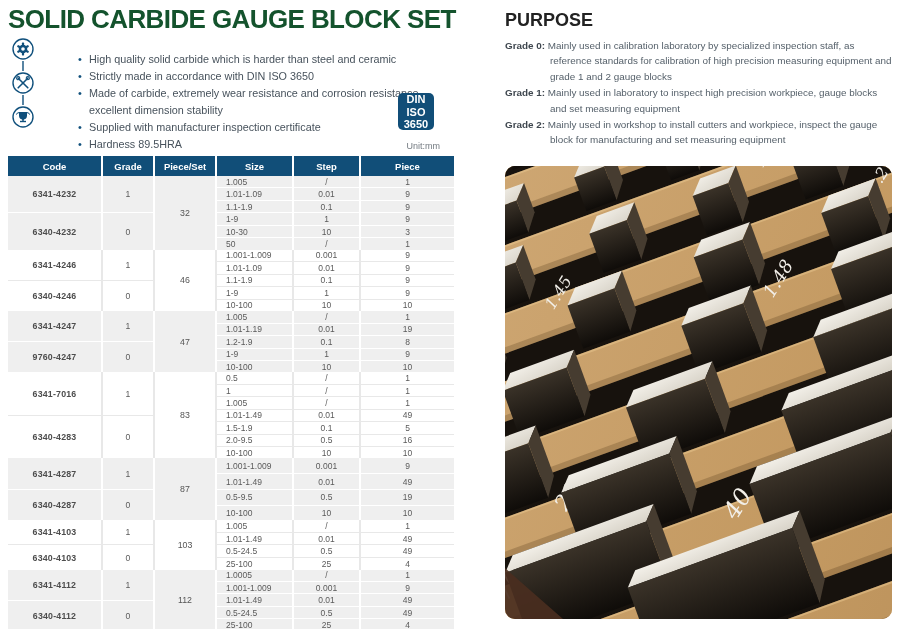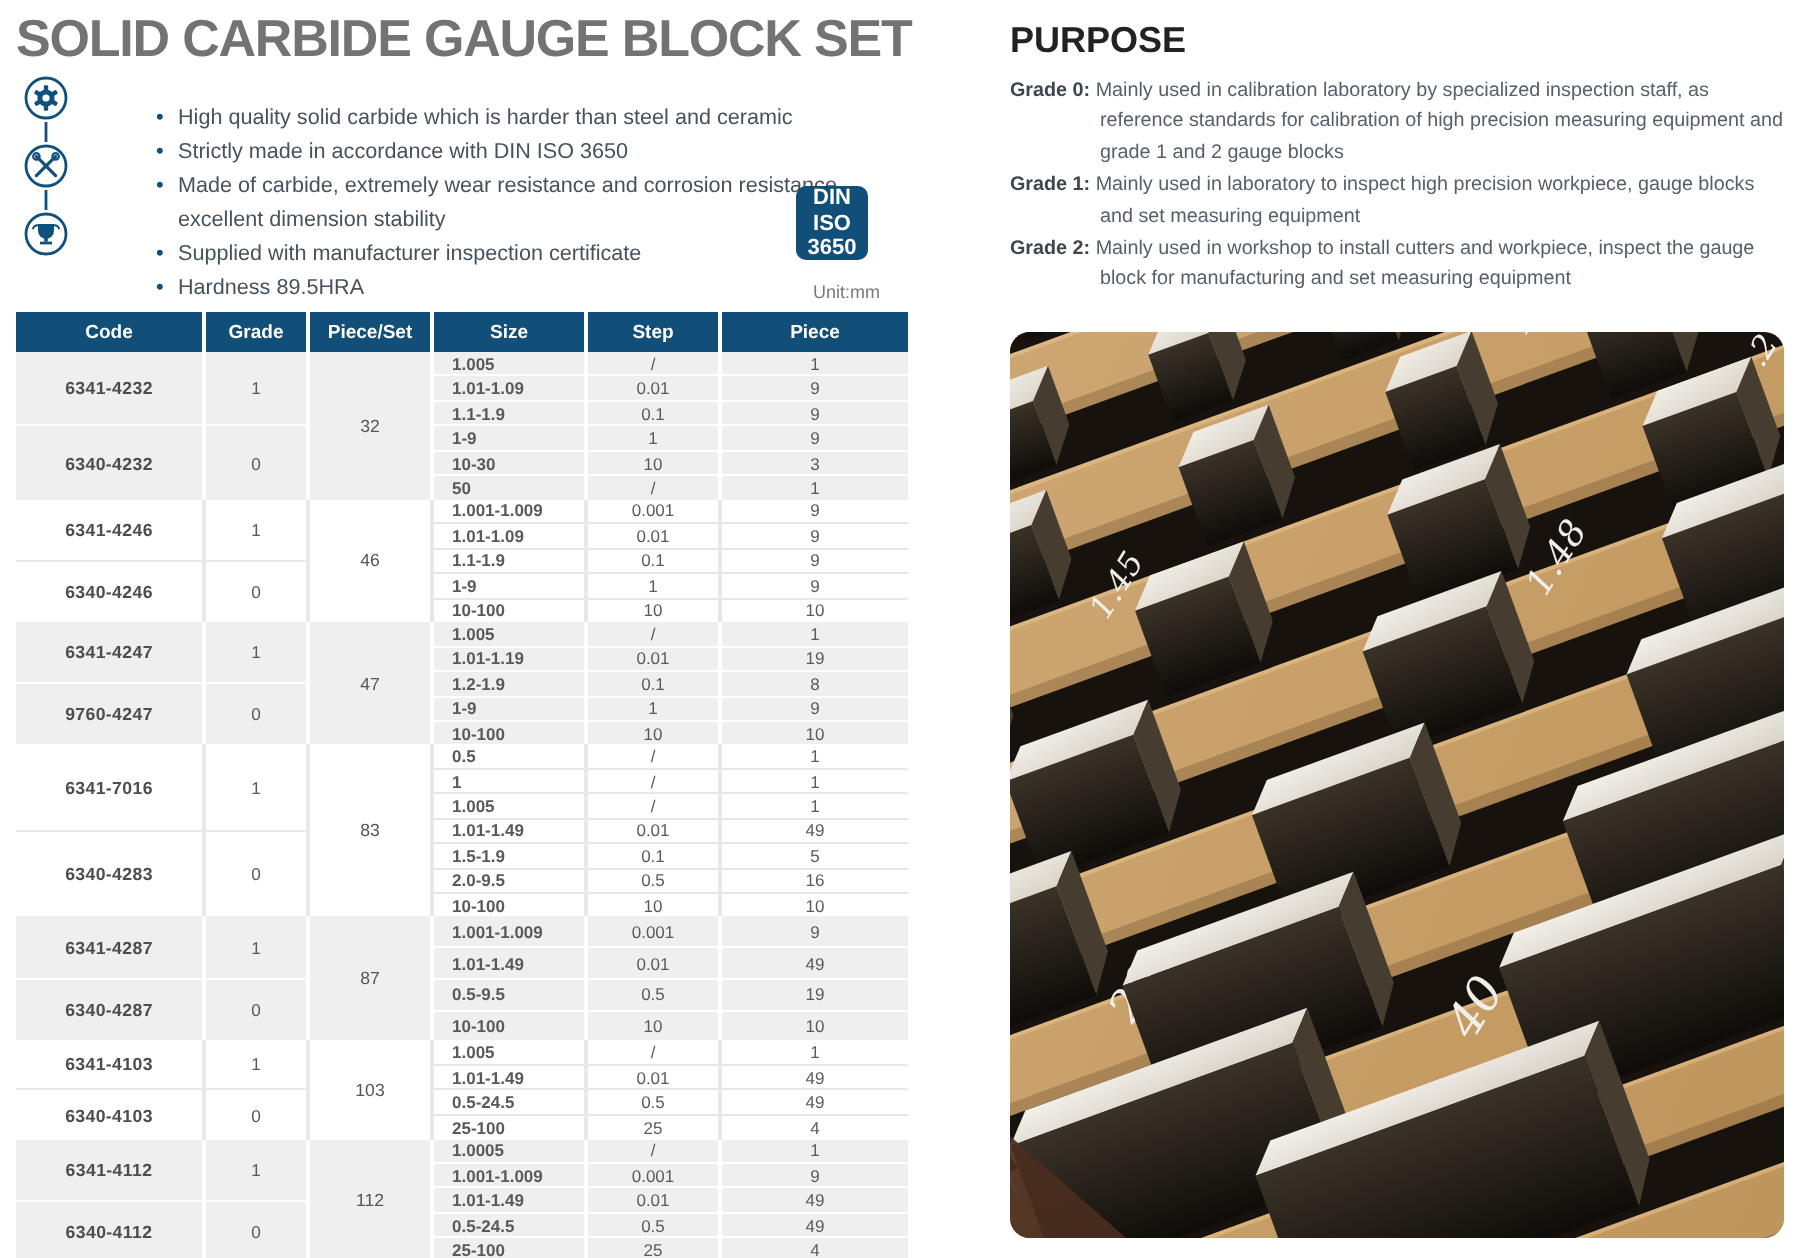--- a/index.html
+++ b/index.html
@@ -1,20 +1,20 @@
 <!DOCTYPE html>
 <html><head>
 <meta charset="utf-8">
 <style>
   html,body{margin:0;padding:0;}
   body{width:901px;height:629px;background:#fff;font-family:"Liberation Sans",sans-serif;position:relative;overflow:hidden;}
 
   
   .leftcol{position:absolute;left:8px;top:2px;width:446px;}
-  .title{font-size:26px;font-weight:bold;color:#737373;letter-spacing:-0.6px;margin:2px 0 0 0;white-space:nowrap;}
+  .title{font-size:26px;font-weight:bold;color:#14532d;letter-spacing:-0.6px;margin:2px 0 0 0;white-space:nowrap;}
 
   .rail{position:absolute;left:1px;top:36px;}
   .features{position:absolute;top:33px;left:30px;width:366px;}
   .features li{list-style:none;font-size:10.8px;line-height:17px;color:#47525c;position:relative;padding-left:11px;}
   .features li .dot{position:absolute;left:0;top:0;color:#10507c;font-size:11px;}
 
   .badge{position:absolute;left:390px;top:91px;width:36px;height:37px;background:#114e78;border-radius:5px;
          color:#fff;font-weight:bold;font-size:11px;line-height:12.5px;display:flex;flex-direction:column;
          align-items:center;justify-content:space-between;text-align:center;}
 
@@ -31,21 +31,21 @@
   .col{display:flex;flex-direction:column;border-right:2px solid var(--sep);}
   .half{flex:1;display:flex;align-items:center;justify-content:center;font-size:8.6px;color:#5a5a5a;}
   .half + .half{border-top:1px solid var(--sep);}
   .half.code{font-weight:bold;color:#4d4d4d;font-size:8.8px;letter-spacing:0.2px;}
   .colps{align-items:center;justify-content:center;}
   .pscell{font-size:8.8px;color:#555;}
   .rowscol{display:flex;flex-direction:column;}
   .srow{flex:1;display:grid;grid-template-columns:77px 67px 1fr;}
   .srow + .srow{border-top:1px solid var(--sep);}
   .cell{display:flex;align-items:center;font-size:8.5px;color:#5a5a5a;}
-  .cell.size{padding-left:9px;border-right:2px solid var(--sep);font-weight:bold;}
+  .cell.size{padding-left:9px;border-right:2px solid var(--sep);}
   .cell.step{justify-content:center;border-right:2px solid var(--sep);}
   .cell.piece{justify-content:center;}
 
   
   .rightcol{position:absolute;left:505px;top:6px;width:387px;}
   .purpose-h{font-size:18px;font-weight:bold;color:#222;margin:4px 0 7px 0;}
   .pitem{font-size:9.9px;line-height:15.4px;color:#55606a;margin:0 0 1px 0;padding-left:45px;text-indent:-45px;}
   .pitem b{color:#3e464e;}
 
   .photo{position:absolute;left:505px;top:166px;width:387px;height:453px;border-radius:10px;overflow:hidden;background:#c3995f;}

